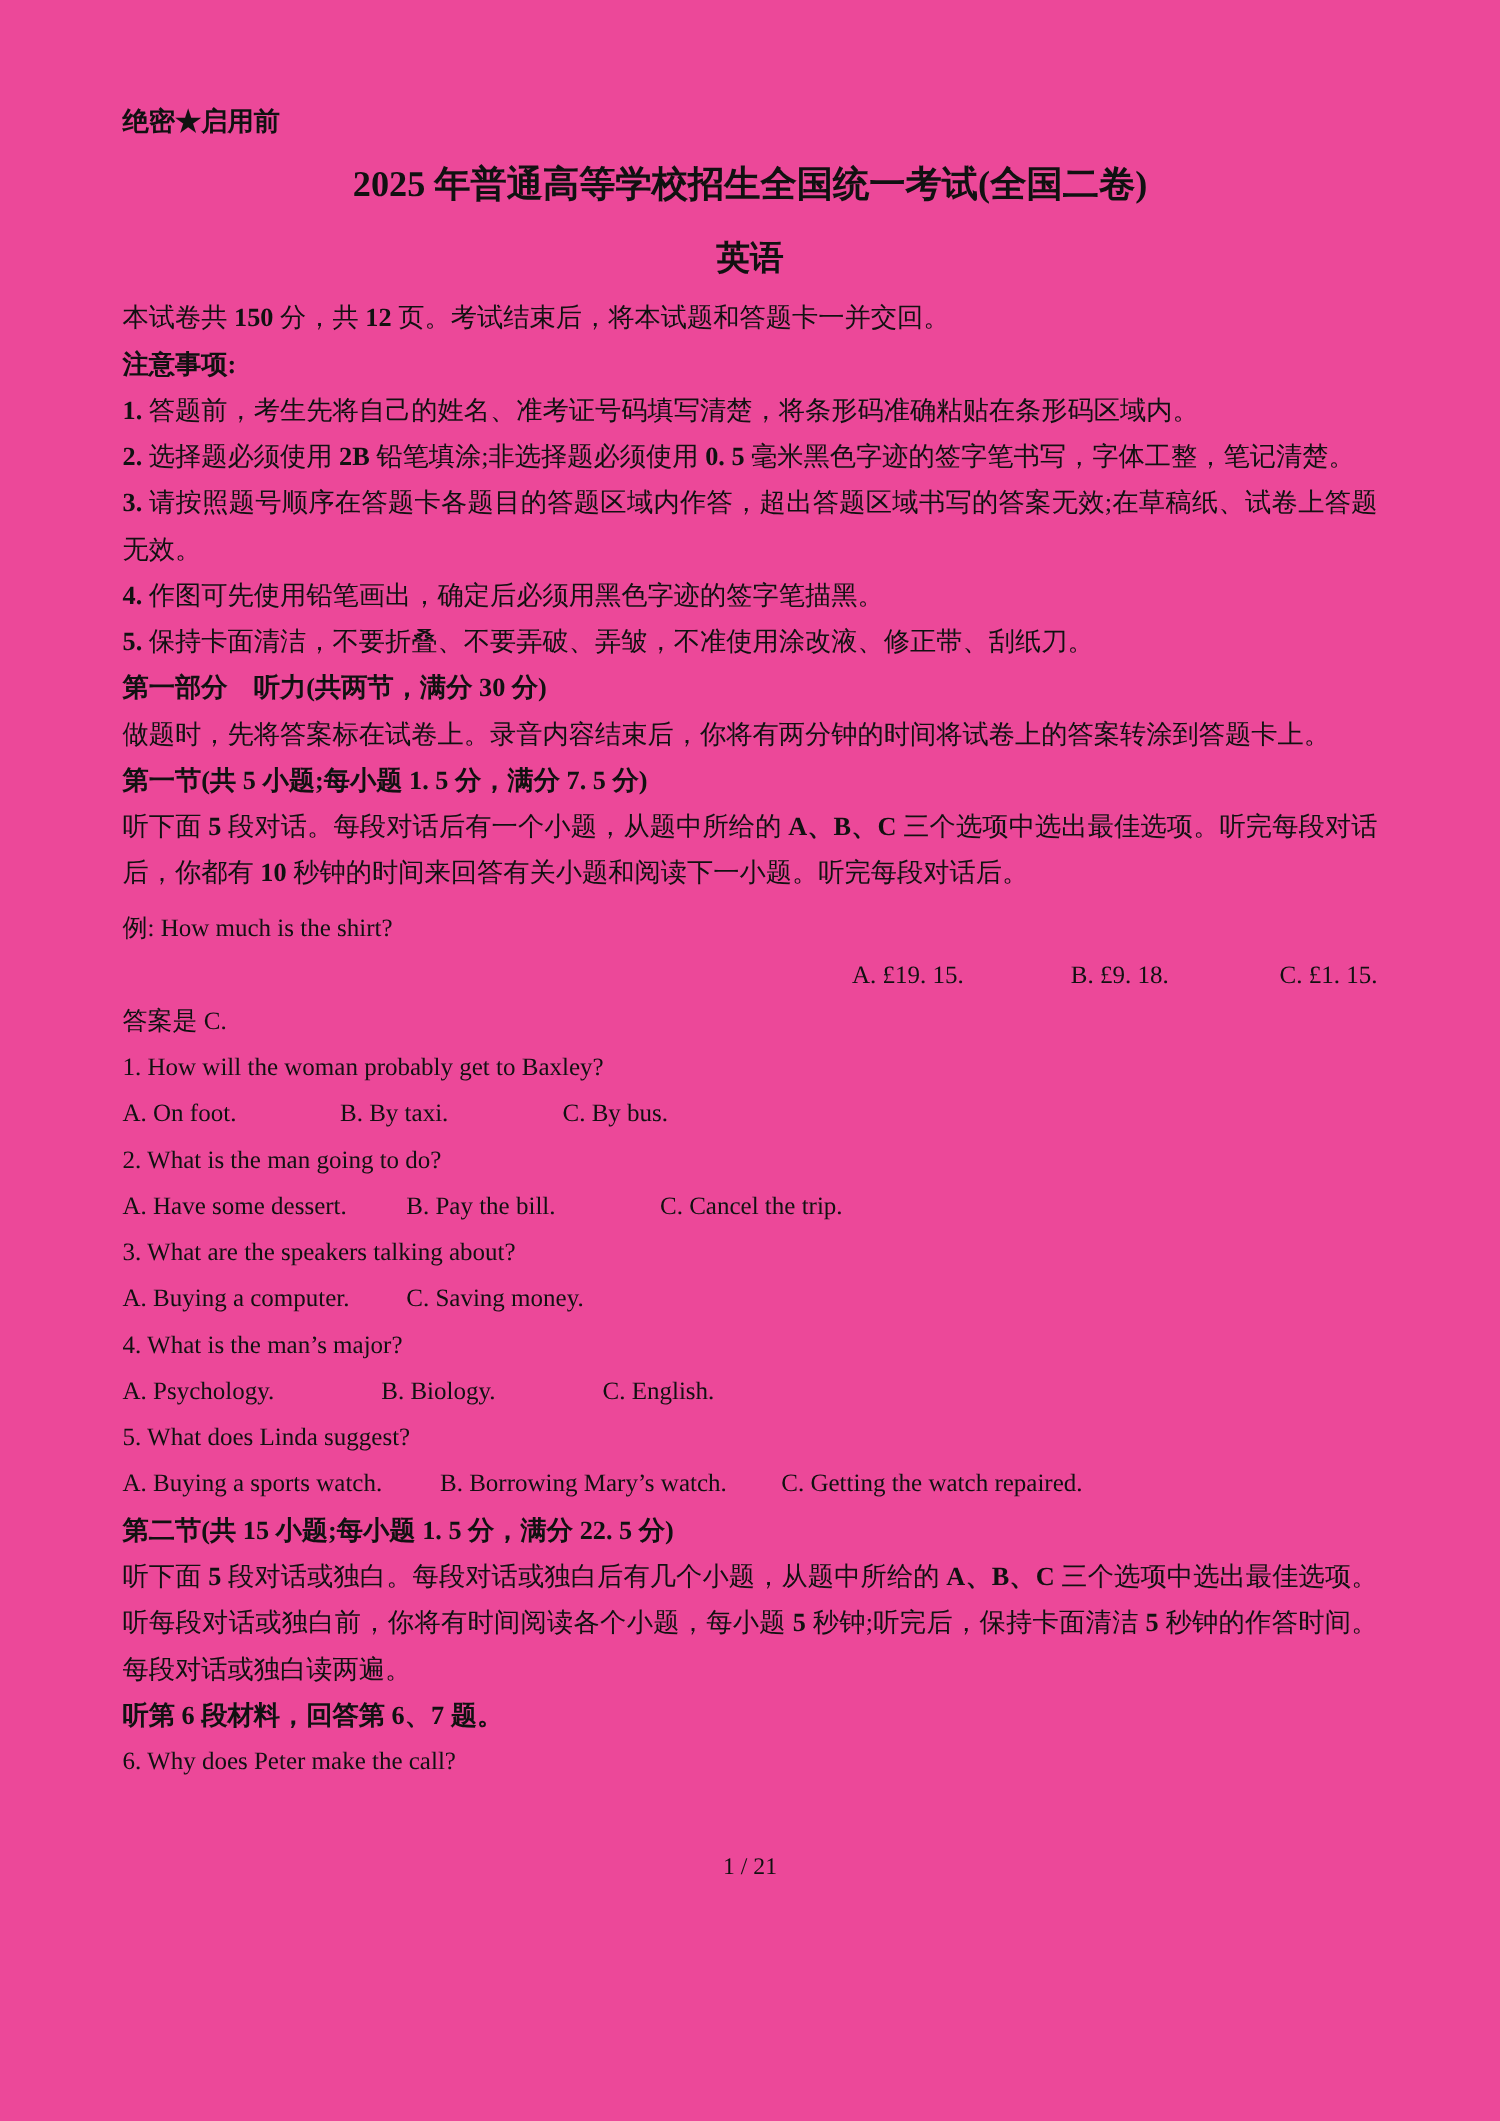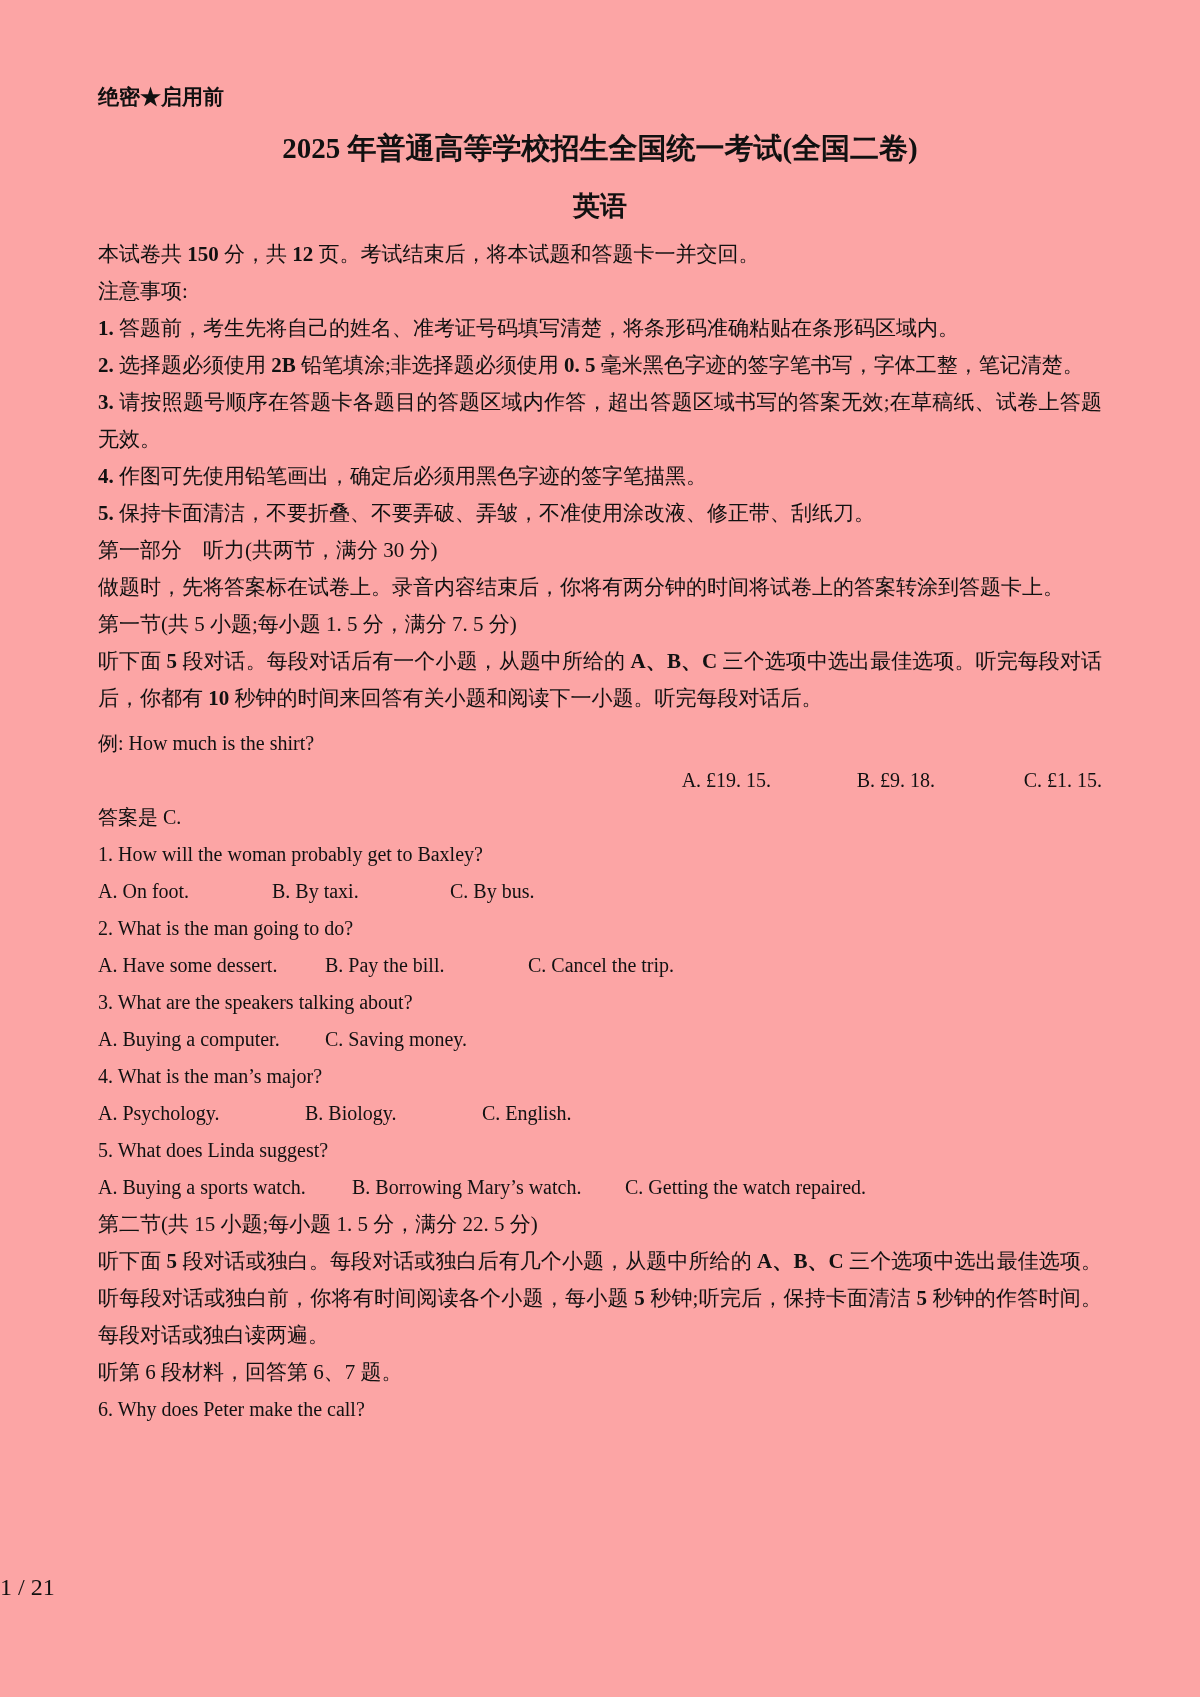--- a/index.html
+++ b/index.html
@@ -6,32 +6,32 @@
   body{
     font-family:"Liberation Serif","DejaVu Serif",serif;
     color:#111;
     -webkit-font-smoothing:antialiased;
   }
   .page{
     position:relative;
     width:1200px;
     height:1697px;
     margin:0 auto;
-    background:#fca5a5;
+    background:#ec4899;
     box-sizing:border-box;
     padding:82px 98px 0 98px;
     overflow:hidden;
   }
   p{margin:0;}
   .zh{
     font-size:21px;
     line-height:37px;
     text-align:justify;
   }
-  .bold{font-weight:normal;}
+  .bold{font-weight:bold;}
   .b-run{font-weight:bold;}
   .classification{
     font-size:21px;
     line-height:30px;
     font-weight:bold;
   }
   .title{
     font-size:29px;
     line-height:40px;
     font-weight:bold;
@@ -54,23 +54,24 @@
   .opt-row{
     display:flex;
     font-size:20px;
     line-height:37px;
   }
   .opt-row .opt{flex:0 0 auto;}
   .ex-opts{justify-content:flex-end;}
   .page-number{
     position:absolute;
     left:0;
-    top:1572px;
+    top:1479px;
     width:100%;
-    font-size:24px;
+    text-align:center;
+    font-size:19px;
     line-height:30px;
   }
 </style>
 </head>
 <body>
 
 <div class="page">
 
   <p class="classification">绝密★启用前</p>
 

